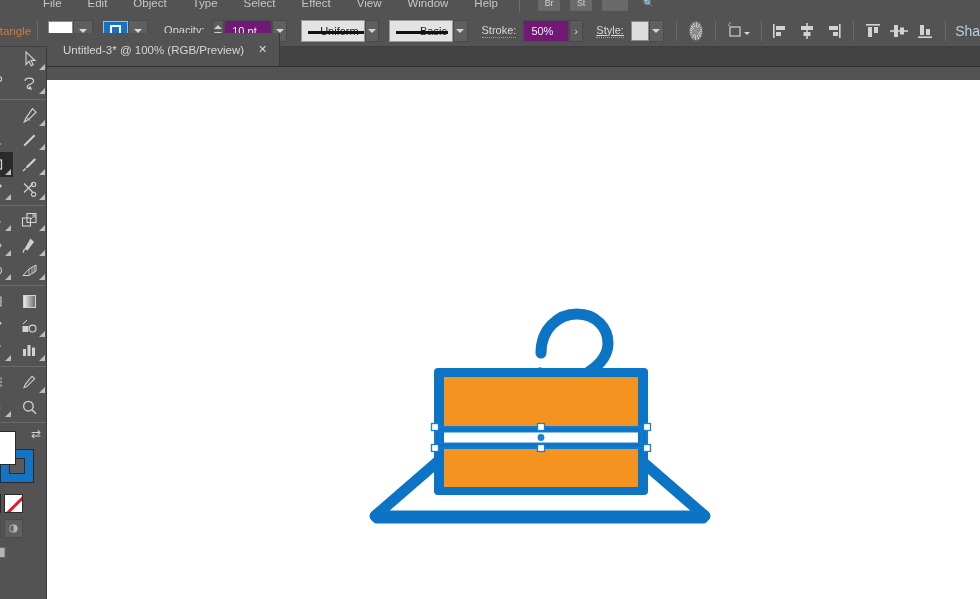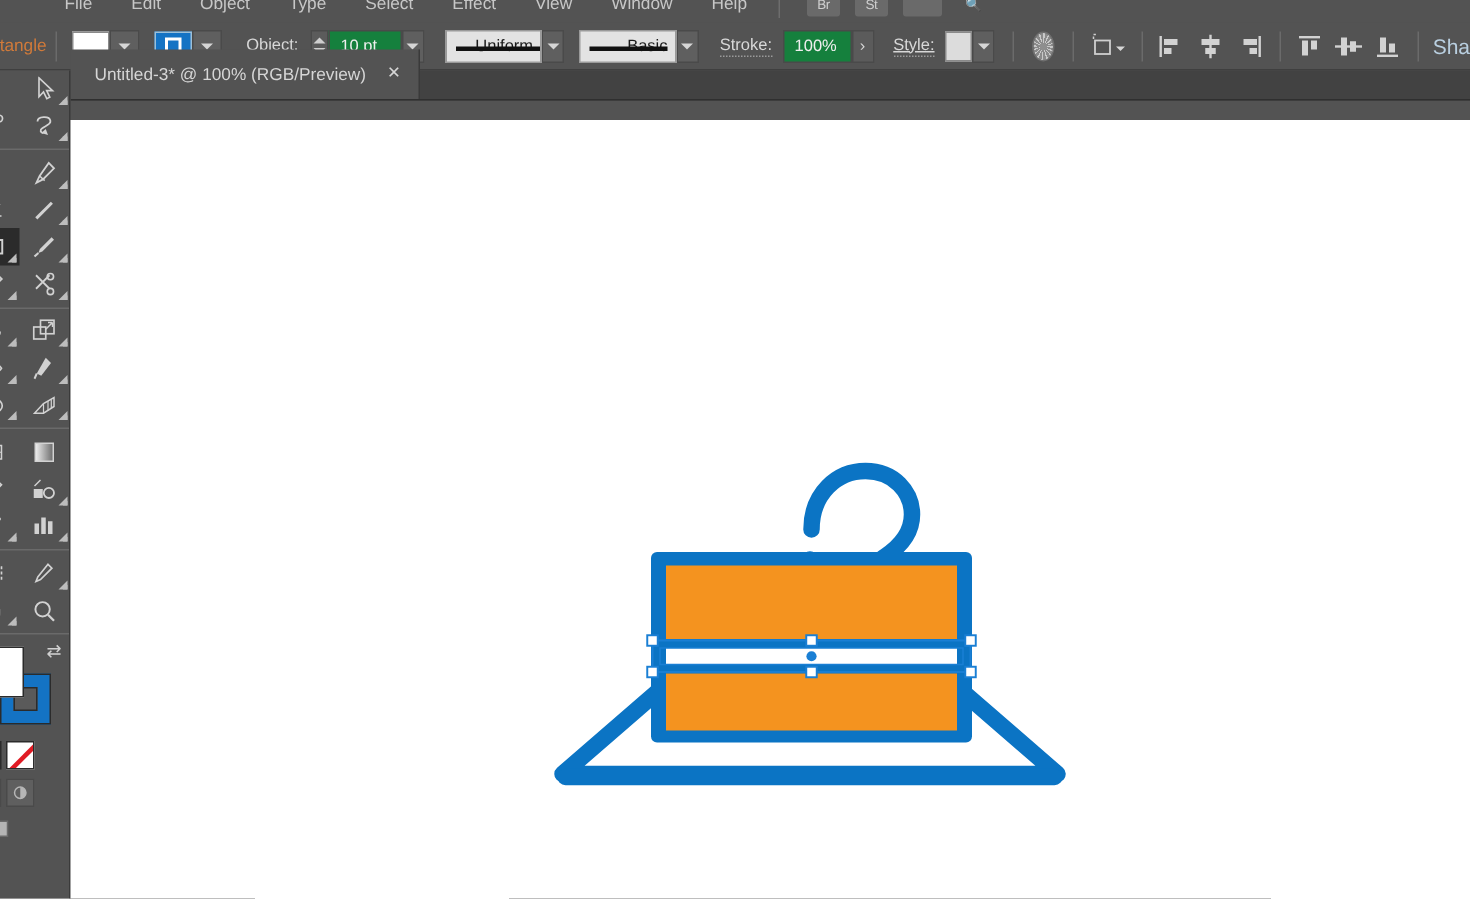--- a/index.html
+++ b/index.html
@@ -66,21 +66,21 @@
   .caret.small{ border-left-width:3.5px;border-right-width:3.5px;border-top-width:3.5px; }
 
   .stepper{
     width:16px; height:22px; background:#5b5b5b; border:1px solid #4a4a4a;
     display:flex; flex-direction:column; align-items:center; justify-content:center; gap:3px;
   }
   .st-up{ width:0;height:0;border-left:4px solid transparent;border-right:4px solid transparent;border-bottom:4px solid #cfcfcf; }
   .st-dn{ width:0;height:0;border-left:4px solid transparent;border-right:4px solid transparent;border-top:4px solid #cfcfcf; }
 
   .field{
-    height:22px; background:#15803d; border:1px solid #4a4a4a; color:#efefef;
+    height:22px; background:#701a75; border:1px solid #4a4a4a; color:#efefef;
     font-size:11px; display:flex; align-items:center; padding:0 7px; white-space:nowrap;
   }
   .field.w60{ width:62px; }
   .field.w58{ width:58px; }
 
   .profile-box{
     height:22px; width:88px; background:#e3e3e3; border:1px solid #9a9a9a;
     display:flex; align-items:center; justify-content:flex-end; position:relative;
     padding-right:5px; color:#1a1a1a; font-size:11px; overflow:hidden;
   }
@@ -224,21 +224,21 @@
 
     <span class="swatch-group" style="margin-left:10px;">
       <span class="swatch-stroke">
           <i></i>
         </span>
       <span class="caret-btn">
           <i class="caret"></i>
         </span>
     </span>
 
-    <span class="ctrl-label dotted" style="margin-left:16px;">Object:</span>
+    <span class="ctrl-label dotted" style="margin-left:16px;">Opacity:</span>
     <span class="stepper" style="margin-left:8px;">
       <i class="st-up"></i>
         <i class="st-dn"></i>
     </span>
     <span class="field w60">10 pt</span>
     <span class="caret-btn">
         <i class="caret"></i>
       </span>
 
     <span class="profile-box" style="margin-left:14px;">
@@ -251,21 +251,21 @@
 
     <span class="profile-box basic" style="margin-left:10px;">
       <i class="profile-line"></i>
       <span>Basic</span>
     </span>
     <span class="caret-btn">
         <i class="caret"></i>
       </span>
 
     <span class="ctrl-label dotted" style="margin-left:14px;">Stroke:</span>
-    <span class="field w58" style="margin-left:7px;">100%</span>
+    <span class="field w58" style="margin-left:7px;">50%</span>
     <span class="arrow-btn">›</span>
 
     <span class="ctrl-label dotted" style="margin-left:13px;text-decoration:underline;">Style:</span>
     <span class="style-sw" style="margin-left:7px;"></span>
     <span class="caret-btn">
         <i class="caret"></i>
       </span>
 
     <span class="ctrl-sep" style="margin-left:12px;"></span>
 

